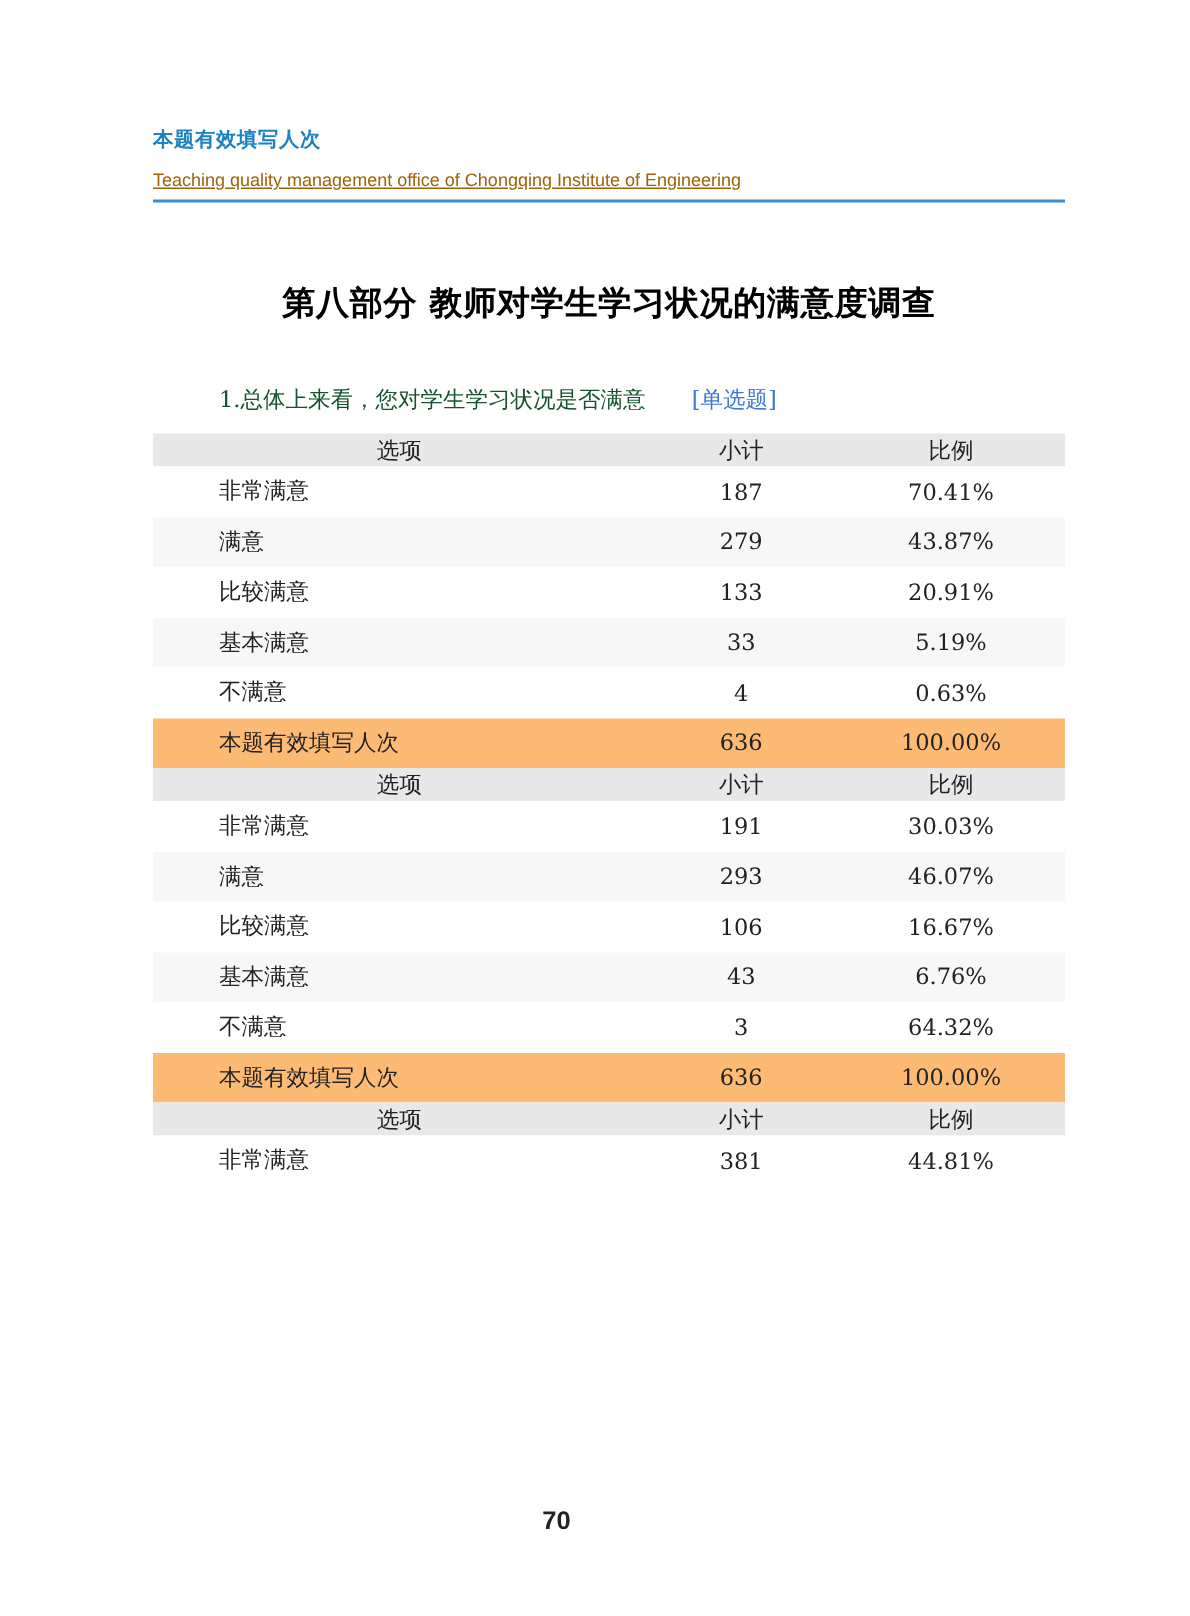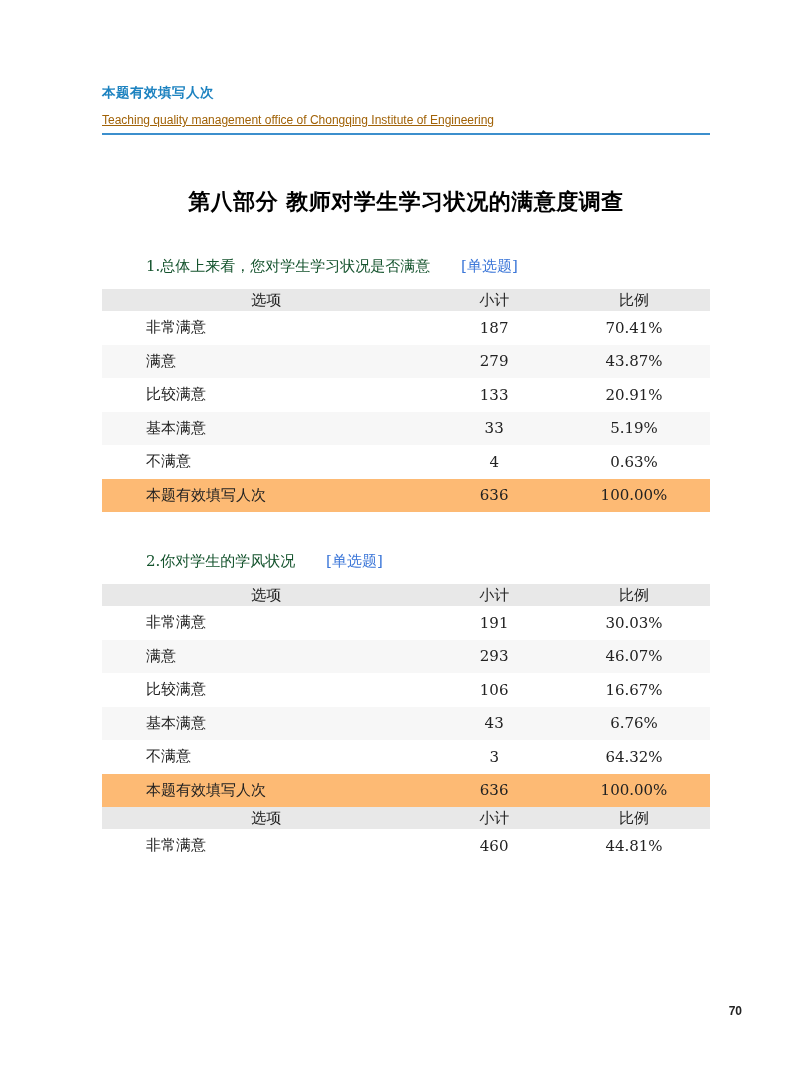--- a/index.html
+++ b/index.html
@@ -51,23 +51,23 @@
   }
   .result-table td { height:33.5px; text-align:center; color:#222222; }
   .result-table td.cell-label { text-align:left; padding-left:44px;font-family:Liberation Serif, serif; }
   .result-table tbody tr:nth-of-type(even) { background:#f7f7f7; }
   .result-table tbody tr:nth-of-type(odd) { background:#ffffff; }
   .result-table tbody tr.total-row { background:#fdba74; }
 
   
   .page-number {
     position:absolute; left:0; top:1004px; width:742px;
-    text-align:right;
+    text-align:center;
     font-family:"Liberation Sans","DejaVu Sans",sans-serif;
-    font-size:12px; font-weight:bold; color:#222222;
+    font-size:17px; font-weight:bold; color:#222222;
   }
 </style>
 </head>
 <body>
 
 <div class="page">
 
   <div class="doc-header">
     <div class="org-cn">本题有效填写人次</div>
     <div class="org-en">Teaching quality management office of Chongqing Institute of Engineering</div>
@@ -129,24 +129,20 @@
           <tr class="total-row">
             <td class="cell-label">本题有效填写人次</td>
             <td class="cell-count">636</td>
             <td class="cell-ratio">100.00%</td>
           </tr>
         </tbody>
     </table>
   </section>
 
   <section class="survey-section">
-    <div class="question-line">
-      <span class="q-text">2.你对学生的学风状况</span>
-      <span class="q-tag">[单选题]</span>
-    </div>
     <table class="result-table">
       <colgroup>
           <col class="c1">
           <col class="c2">
           <col class="c3">
         </colgroup>
       <thead>
         <tr>
           <th>选项</th>
           <th>小计</th>
@@ -205,21 +201,21 @@
         <tr>
           <th>选项</th>
           <th>小计</th>
           <th>比例</th>
         </tr>
       </thead>
       <tbody>
 
           <tr>
             <td class="cell-label">非常满意</td>
-            <td class="cell-count">460</td>
+            <td class="cell-count">381</td>
             <td class="cell-ratio">44.81%</td>
           </tr>
         </tbody>
     </table>
   </section>
 
   <div class="page-number">70</div>
 </div>
 
 </body></html>

